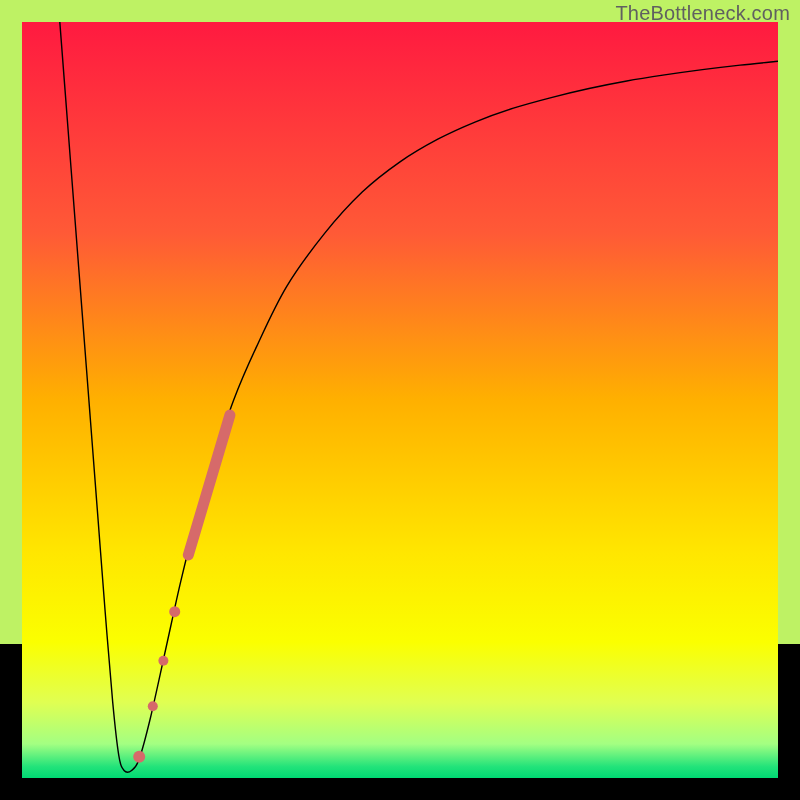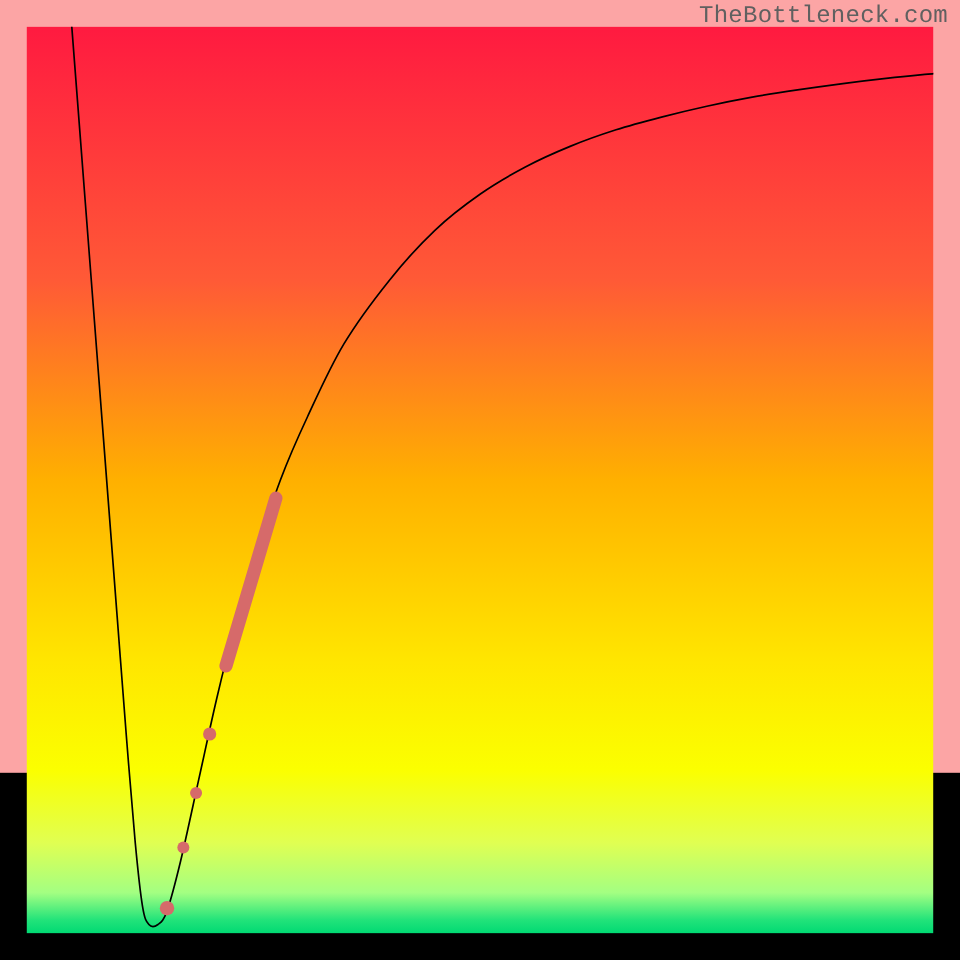--- a/index.html
+++ b/index.html
@@ -8,22 +8,21 @@
     width: 800px;
     height: 800px;
     overflow: hidden;
     background: #000;
     font-family: Arial, Helvetica, sans-serif;
   }
   .frame {
     position: absolute;
     left: 0; top: 0;
     width: 800px; height: 644px;
-    background: #fca5a5;
-    font-family: Liberation Mono, monospace;
+    background: #bef264;
   }
   .plot-area {
     position: absolute;
     left: 22px;
     top: 22px;
     width: 756px;
     height: 756px;
     overflow: hidden;
   }
   .watermark {

